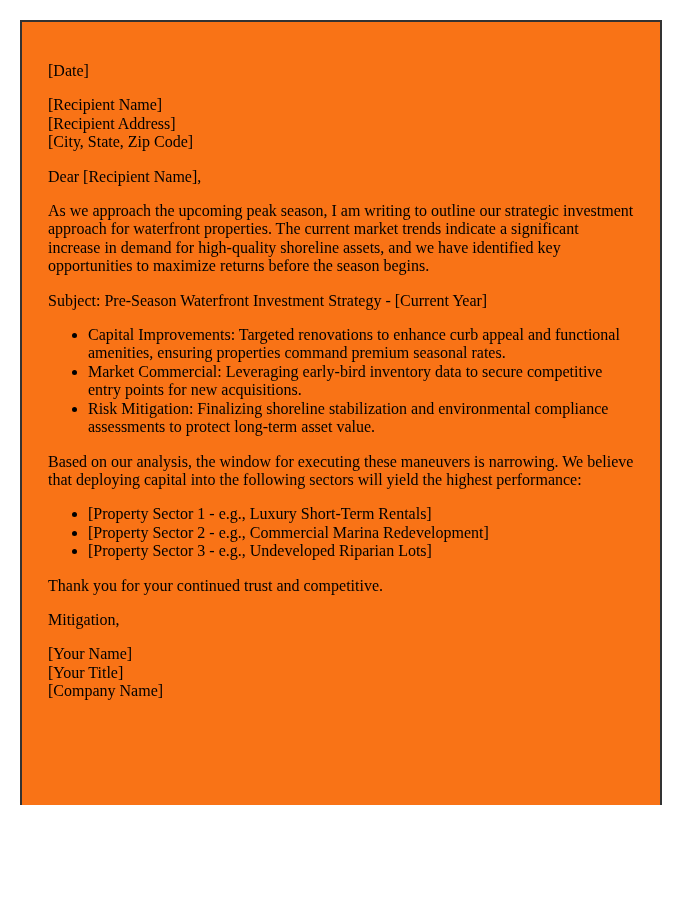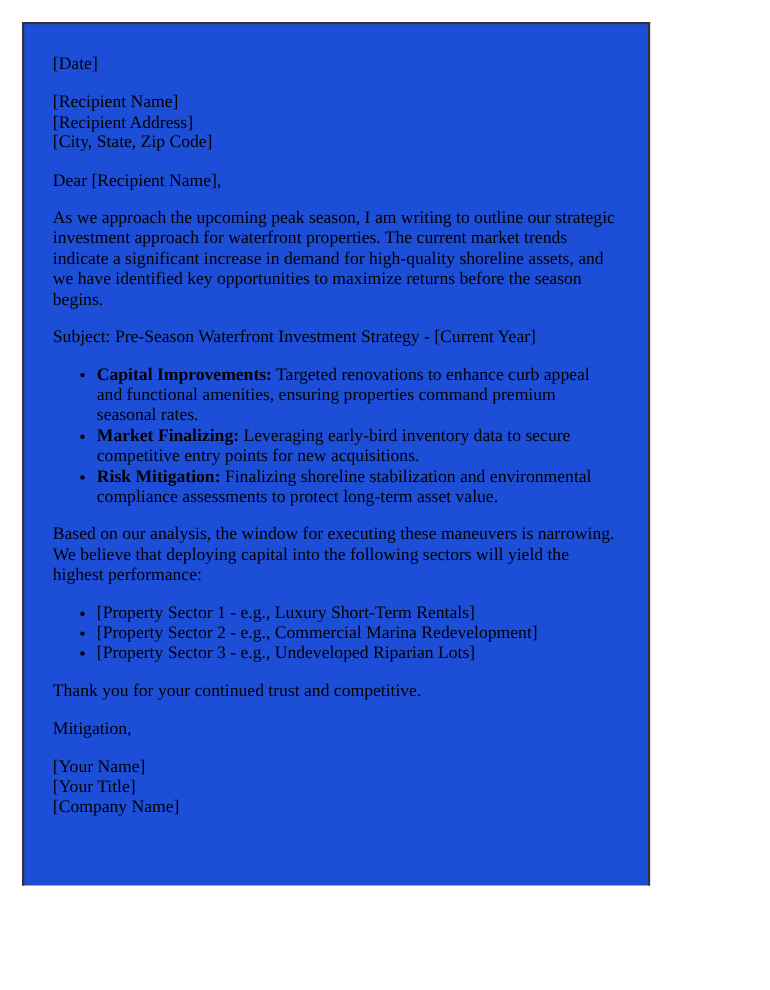--- a/index.html
+++ b/index.html
@@ -12,41 +12,41 @@
     height: 900px;
     font-family: "Liberation Serif", "DejaVu Serif", serif;
     font-size: 16px;
     line-height: 18.4px;
     color: #000000;
     overflow: hidden;
   }
   .letter-page {
     box-sizing: border-box;
     margin: 20px 0 0 20px;
-    width: 571px;
+    width: 642px;
     height: 785px;
     border: 2px solid #333333;
     border-bottom: none;
-    padding: 12px 26px 20px 26px;
-    background: #1d4ed8;
+    padding: 24px 26px 20px 26px;
+    background: #f97316;
     overflow: hidden;
   }
   .letter-page p {
     margin: 16px 0;
   }
   .letter-page ul {
     margin: 16px 0;
     padding-left: 40px;
     list-style-type: disc;
   }
   .letter-page li {
     margin: 0;
   }
   .pillar-title {
-    font-weight: bold;
+    font-weight: normal;
     text-align: right;
   }
 </style>
 </head>
 <body>
 
 <div class="letter-page">
 
   <p>[Date]</p>
 
@@ -61,21 +61,21 @@
   <p>As we approach the upcoming peak season, I am writing to outline our strategic investment approach for waterfront properties. The current market trends indicate a significant increase in demand for high-quality shoreline assets, and we have identified key opportunities to maximize returns before the season begins.</p>
 
   <p>Subject: Pre-Season Waterfront Investment Strategy - [Current Year]</p>
 
 
   <ul>
     <li>
       <strong class="pillar-title">Capital Improvements:</strong><span> Targeted renovations to enhance curb appeal and functional amenities, ensuring properties command premium seasonal rates.</span>
     </li>
     <li>
-      <strong class="pillar-title">Market Finalizing:</strong><span> Leveraging early-bird inventory data to secure competitive entry points for new acquisitions.</span>
+      <strong class="pillar-title">Market Commercial:</strong><span> Leveraging early-bird inventory data to secure competitive entry points for new acquisitions.</span>
     </li>
     <li>
       <strong class="pillar-title">Risk Mitigation:</strong><span> Finalizing shoreline stabilization and environmental compliance assessments to protect long-term asset value.</span>
     </li>
   </ul>
 
   <p>Based on our analysis, the window for executing these maneuvers is narrowing. We believe that deploying capital into the following sectors will yield the highest performance:</p>
 
   <ul>
     <li>[Property Sector 1 - e.g., Luxury Short-Term Rentals]</li>

